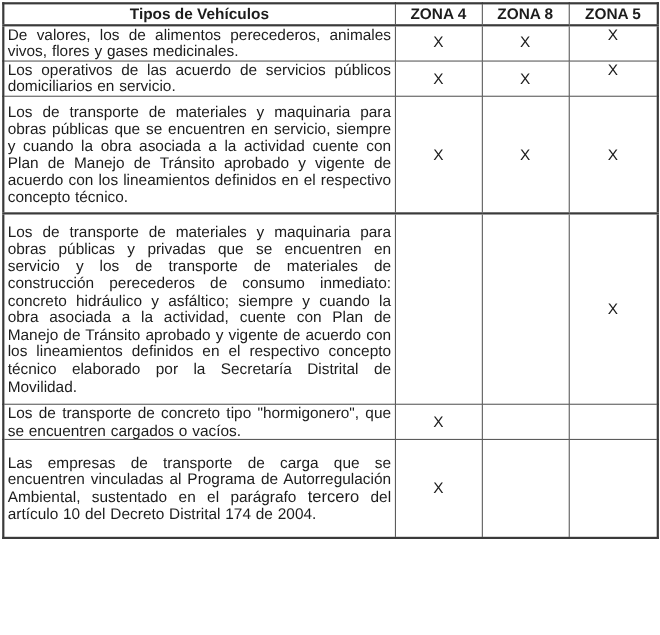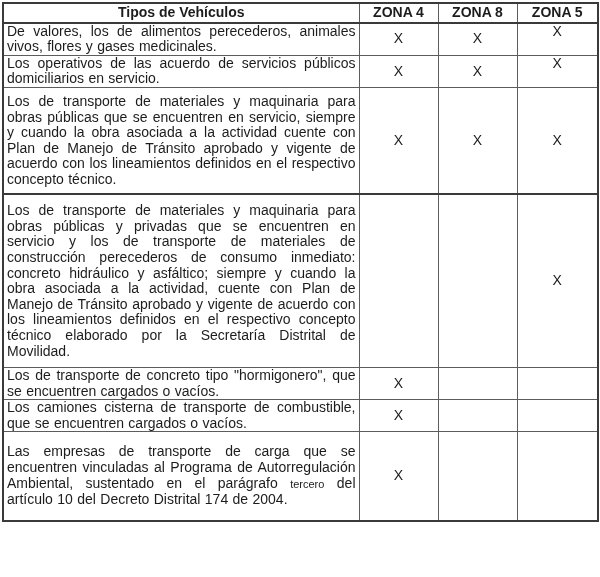--- a/index.html
+++ b/index.html
@@ -34,21 +34,21 @@
     font-weight: bold;
     text-align: center;
     height: 18px;
     padding: 1px 12px;
     border-bottom: 2px solid #3a3a3a;
   }
   td.tipo  { text-align: justify; word-spacing: 0.5px; }
   td.zona  { text-align: center; }
   td.v-top { vertical-align: top; }
   tr.thick-top td { border-top: 2px solid #3a3a3a; }
-  .small { font-size: 11px; }
+  .small { font-size: 15px; }
   
   .row-0 td { height: 15px;  }
   .row-1 td { height: 31px;  }
   .row-2 td { height: 31px;  }
   .row-3 td { height: 107px; }
   .row-4 td { height: 173px; }
   .row-5 td { height: 31px;  }
   .row-6 td { height: 31px;  }
   .row-7 td { height: 31px;  }
   .row-8 td { height: 89px;  }
@@ -96,26 +96,20 @@
           <td class="zona"></td>
           <td class="zona"></td>
           <td class="zona">X</td>
         </tr>
         <tr class="row-6">
           <td class="tipo">Los de transporte de concreto tipo "hormigonero", que se encuentren cargados o vacíos.</td>
           <td class="zona">X</td>
           <td class="zona"></td>
           <td class="zona"></td>
         </tr>
-        <tr class="row-7">
-          <td class="tipo">Los camiones cisterna de transporte de combustible, que se encuentren cargados o vacíos.</td>
-          <td class="zona">X</td>
-          <td class="zona"></td>
-          <td class="zona"></td>
-        </tr>
         <tr class="row-8">
           <td class="tipo"><span>Las empresas de transporte de carga que se encuentren vinculadas al Programa de Autorregulación Ambiental, sustentado en el parágrafo </span><span class="small">tercero</span><span> del artículo 10 del Decreto Distrital 174 de 2004.</span></td>
           <td class="zona">X</td>
           <td class="zona"></td>
           <td class="zona"></td>
         </tr>
       </tbody>
   </table>
 </div>
 

